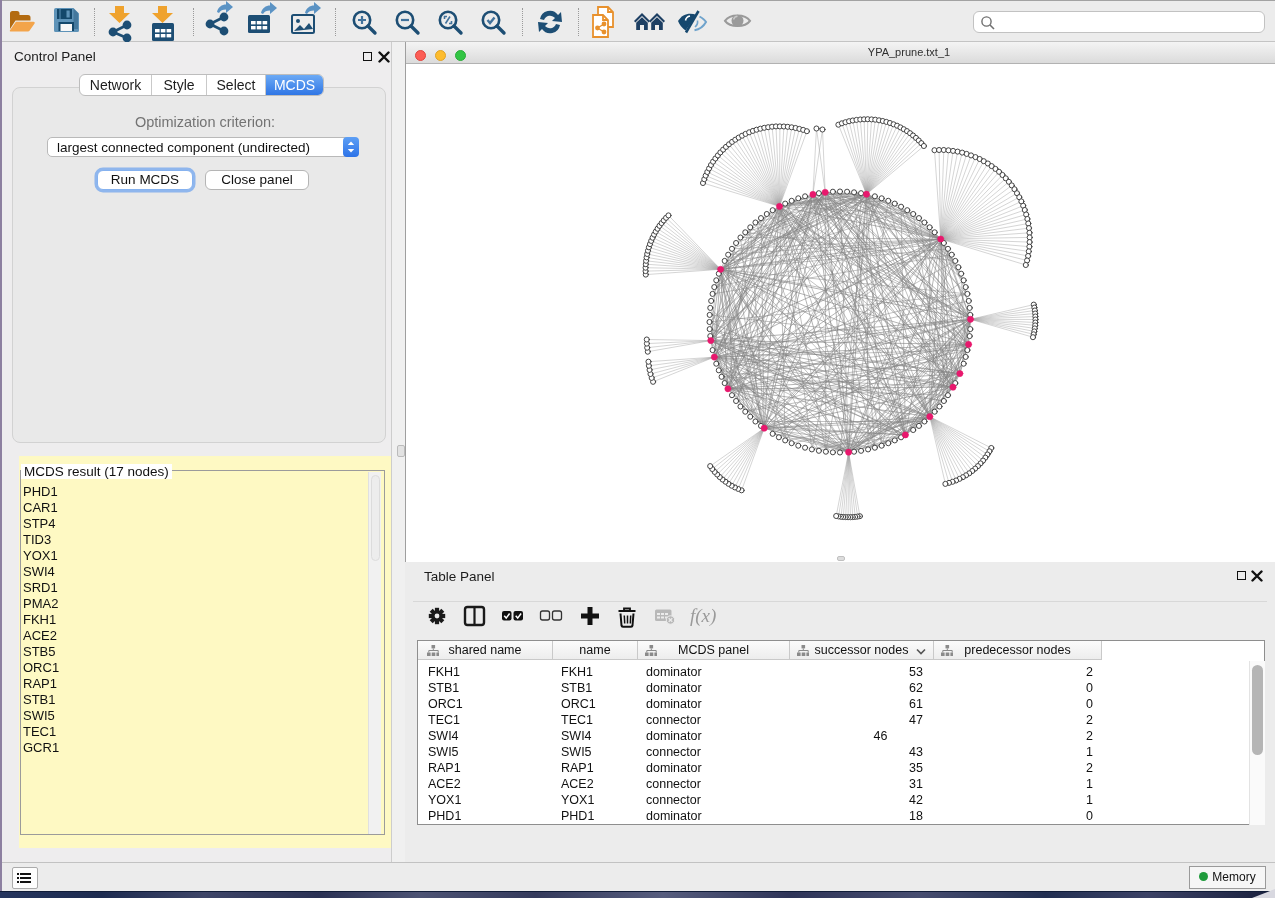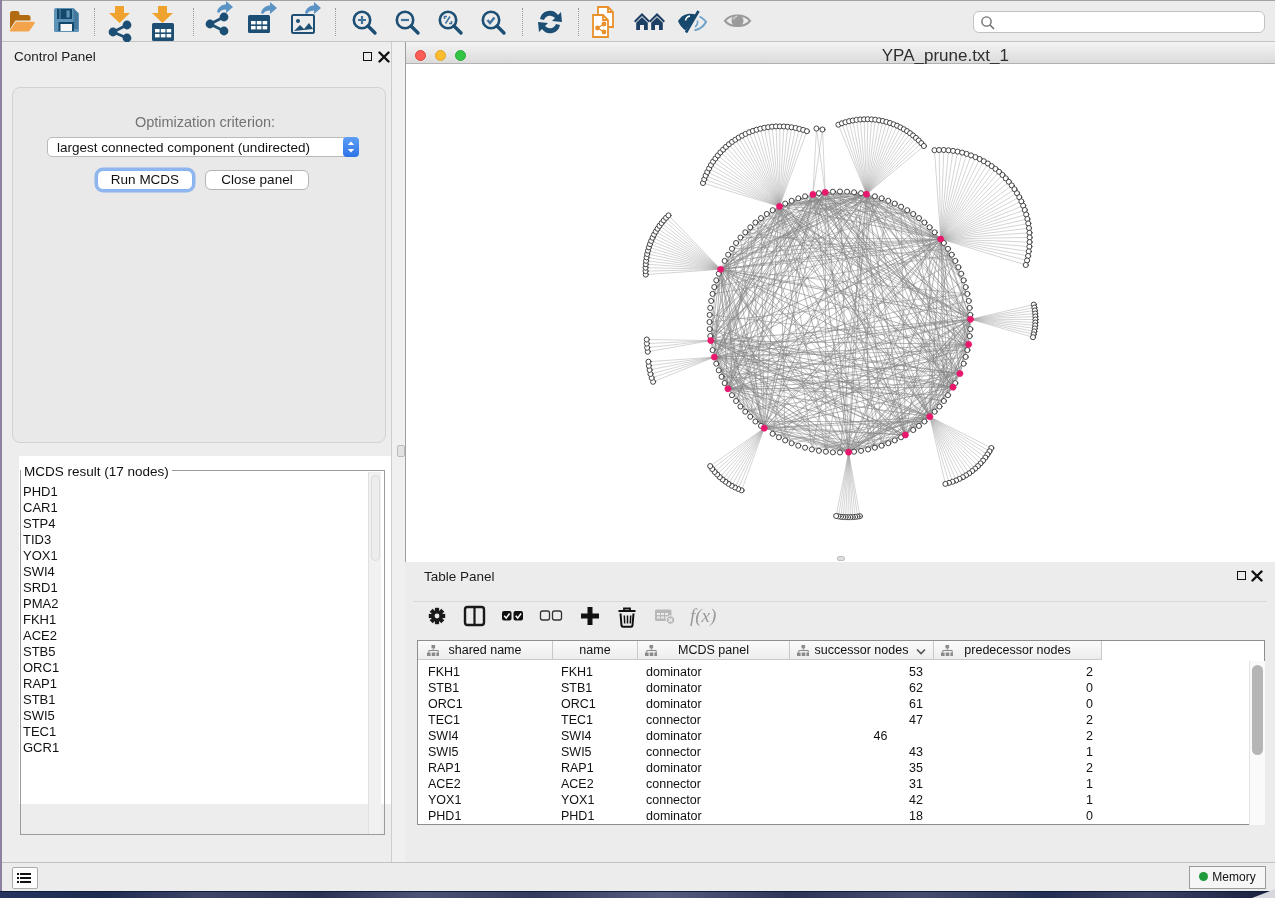--- a/index.html
+++ b/index.html
@@ -25,21 +25,21 @@
   border:1px solid #d2d2d2; border-radius:8px; }
 select.crit { position:absolute; left:45px; top:95px; width:312px; height:20px;
   font-family:"Liberation Sans",sans-serif; font-size:13.5px; color:#111;
   border:1px solid #b9b9b9; border-radius:5px; padding-left:9px;
   -webkit-appearance:none; appearance:none; background:#fff; }
 .stepper { position:absolute; left:341px; top:95px; width:16px; height:20px;
   background:linear-gradient(#5d9ff5,#2d73e8); border-radius:4px; }
 .btn { position:absolute; height:20px; background:#fff; border:1px solid #b5b5b5;
   border-radius:6px; font-size:13.5px; color:#111; text-align:center; line-height:18px; }
 #runbtn { box-shadow:0 0 0 2.5px rgba(112,164,238,0.75); border-color:#86b2ef; }
-#results { left:17px; top:456px; width:373px; height:348px; background:#ffffff; }
+#results { left:17px; top:456px; width:373px; height:392px; background:#fef9c3; }
 #fieldset { position:absolute; left:1px; top:14px; width:365px; height:365px;
   border:1px solid #9b9b9b; }
 #legend { position:absolute; left:0px; top:-7px; background:#fff; padding:0 3px;
   font-size:13.5px; color:#111; }
 .mitem { position:absolute; left:2px; font-size:13px; color:#111; }
 
 #vsplit { left:391px; top:42px; width:14px; height:820px; background:#f0f0f0;
   border-left:1px solid #cdcdcd; }
 #vhandle { left:397px; top:445px; width:8px; height:12px; background:#e2e2e2;
   border:1px solid #bbb; border-radius:2px; }
@@ -212,20 +212,26 @@
       </svg>
     </div>
   </div>
 <div id="cpanel" class="abs">
     <div class="ptitle" style="position:absolute;left:12px;top:7px">Control Panel</div>
     <div class="wbox" style="left:361px;top:10px"></div>
     <svg width="12" height="12" style="position:absolute;left:376px;top:9px">
       <path d="M1.5 1.5 L10.5 10.5 M10.5 1.5 L1.5 10.5" stroke="#111" stroke-width="2.4" stroke-linecap="round"></path>
     </svg>
     <div id="tabcontent" class="abs"></div>
+    <div class="seg" style="left:77px;top:32px;width:245px;height:22px">
+      <div style="width:72px">Network</div>
+      <div style="width:55px">Style</div>
+      <div style="width:59px">Select</div>
+      <div class="on" style="width:57px">MCDS</div>
+    </div>
     <div style="position:absolute;left:14px;top:72px;width:378px;text-align:center;font-size:14.5px;color:#737373">Optimization criterion:</div>
     <select class="crit"><option>largest connected component (undirected)</option></select>
     <div class="stepper"><svg width="16" height="20">
         <path d="M8 4.5 L11.2 8 H4.8 Z" fill="#fff"></path>
         <path d="M8 15.5 L11.2 12 H4.8 Z" fill="#fff"></path>
       </svg></div>
     <div class="btn" id="runbtn" style="left:95px;top:128px;width:96px">Run MCDS</div>
     <div class="btn" style="left:203px;top:128px;width:104px">Close panel</div>
     <div id="results" class="abs" style="top:414px;left:17px">
       <div id="fieldset">
@@ -254,21 +260,21 @@
     </div>
   </div>
 <div id="vsplit" class="abs"></div>
 <div id="vhandle" class="abs"></div>
 <div id="netframe" class="abs">
     <div style="position:absolute;left:0;top:0;width:0;height:0;border-top:7px solid #5a8ede;border-right:7px solid transparent"></div>
     <div id="nettitle">
       <div class="tl" style="left:9px;background:#fc5d55;border:1px solid #e0443c"></div>
       <div class="tl" style="left:29px;background:#fdbc2e;border:1px solid #e0a325"></div>
       <div class="tl" style="left:49px;background:#32c544;border:1px solid #2aab39"></div>
-      <div style="position:absolute;left:403px;top:4px;width:200px;text-align:right;font-size:17px;color:#2f2f2f">YPA_prune.txt_1</div>
+      <div style="position:absolute;left:403px;top:4px;width:200px;text-align:center;font-size:11px;color:#2f2f2f">YPA_prune.txt_1</div>
     </div>
     <div id="netcanvas"><svg width="869" height="497" viewBox="406 64 869 497">
         <g stroke-linecap="round">
           <path d="M778.5 206.4L784.2 440.4M778.5 206.4L749.3 227.3M778.5 206.4L710.2 300.9M778.5 206.4L715.3 363.7M778.5 206.4L912.2 214.0M778.5 206.4L887.3 200.8M778.5 206.4L860.1 193.2M778.5 206.4L765.8 214.0M778.5 206.4L744.3 232.3M778.5 206.4L749.3 416.7M778.5 206.4L873.9 447.7M778.5 206.4L735.1 243.0M778.5 206.4L824.9 451.7M778.5 206.4L966.4 350.1M778.5 206.4L711.6 293.9M778.5 206.4L853.1 192.3M778.5 206.4L873.9 196.3M778.5 206.4L912.2 430.0M778.5 206.4L810.9 449.4M778.5 206.4L860.1 450.8M811.9 194.4L839.0 191.5M811.9 194.4L723.7 383.1M811.9 194.4L771.7 433.8M811.9 194.4L735.1 401.0M811.9 194.4L873.9 447.7M811.9 194.4L968.7 336.1M811.9 194.4L860.1 193.2M811.9 194.4L954.3 383.1M824.2 192.3L824.9 451.7M824.2 192.3L912.2 214.0M824.2 192.3L708.5 322.0M824.2 192.3L708.7 329.1M824.2 192.3L790.7 200.8M824.2 192.3L735.1 401.0M824.2 192.3L966.4 350.1M824.2 192.3L954.3 260.9M865.5 194.2L912.2 214.0M865.5 194.2L784.2 203.6M865.5 194.2L853.1 192.3M865.5 194.2L954.3 260.9M865.5 194.2L744.3 232.3M865.5 194.2L735.1 243.0M865.5 194.2L966.4 293.9M865.5 194.2L739.5 237.5M865.5 194.2L960.2 273.7M865.5 194.2L957.4 267.2M865.5 194.2L810.9 449.4M865.5 194.2L900.1 206.7M865.5 194.2L713.3 287.1M865.5 194.2L947.0 395.2M865.5 194.2L880.7 445.7M865.5 194.2L754.5 222.5M865.5 194.2L723.7 383.1M865.5 194.2L731.0 248.8M865.5 194.2L867.1 449.4M865.5 194.2L923.5 222.5M865.5 194.2L962.7 280.3M865.5 194.2L839.0 452.5M939.7 239.0L831.9 191.7M939.7 239.0L731.0 395.2M939.7 239.0L723.7 260.9M939.7 239.0L713.3 287.1M939.7 239.0L760.0 425.9M939.7 239.0L873.9 196.3M939.7 239.0L923.5 222.5M939.7 239.0L731.0 248.8M939.7 239.0L720.6 376.8M939.7 239.0L739.5 237.5M939.7 239.0L966.4 293.9M939.7 239.0L912.2 214.0M939.7 239.0L947.0 395.2M939.7 239.0L784.2 440.4M939.7 239.0L962.7 280.3M939.7 239.0L790.7 200.8M939.7 239.0L964.7 287.1M939.7 239.0L960.2 273.7M939.7 239.0L846.1 191.7M939.7 239.0L906.3 210.2M939.7 239.0L727.2 254.7M939.7 239.0L797.3 198.3M939.7 239.0L880.7 445.7M939.7 239.0L887.3 200.8M939.7 239.0L777.9 437.3M939.7 239.0L942.9 401.0M719.6 269.3L966.4 293.9M719.6 269.3L906.3 210.2M719.6 269.3L784.2 440.4M719.6 269.3L739.5 406.5M719.6 269.3L860.1 450.8M719.6 269.3L860.1 193.2M719.6 269.3L744.3 411.7M719.6 269.3L947.0 248.8M719.6 269.3L717.8 273.7M719.6 269.3L873.9 196.3M719.6 269.3L711.6 293.9M719.6 269.3L942.9 243.0M719.6 269.3L969.3 314.9M719.6 269.3L723.7 260.9M969.5 319.3L853.1 192.3M969.5 319.3L853.1 451.7M969.5 319.3L723.7 383.1M969.5 319.3L942.9 243.0M969.5 319.3L771.7 433.8M969.5 319.3L918.0 425.9M969.5 319.3L968.7 307.9M969.5 319.3L777.9 437.3M969.5 319.3L947.0 395.2M969.5 319.3L771.7 210.2M969.5 319.3L900.1 206.7M969.5 319.3L765.8 214.0M969.5 319.3L887.3 200.8M969.5 319.3L711.6 350.1M969.5 319.3L860.1 450.8M969.5 319.3L880.7 445.7M969.5 319.3L831.9 452.3M969.5 319.3L966.4 350.1M969.5 319.3L969.3 314.9M969.5 319.3L962.7 280.3M709.8 340.6L860.1 193.2M709.8 340.6L765.8 214.0M709.8 340.6L900.1 437.3M709.8 340.6L918.0 425.9M709.8 340.6L735.1 243.0M709.8 340.6L709.3 336.1M709.8 340.6L715.3 280.3M709.8 340.6L749.3 227.3M713.3 357.1L784.2 203.6M713.3 357.1L790.7 443.2M713.3 357.1L790.7 200.8M713.3 357.1L744.3 411.7M713.3 357.1L966.4 350.1M713.3 357.1L817.9 450.8M713.3 357.1L723.7 260.9M713.3 357.1L967.8 300.9M713.3 357.1L966.4 293.9M713.3 357.1L942.9 401.0M713.3 357.1L887.3 443.2M713.3 357.1L893.8 203.6M967.6 344.4L867.1 449.4M967.6 344.4L708.7 314.9M967.6 344.4L744.3 411.7M967.6 344.4L720.6 376.8M958.9 373.6L749.3 227.3M958.9 373.6L744.3 411.7M958.9 373.6L880.7 445.7M958.9 373.6L709.3 336.1M726.9 388.8L906.3 210.2M726.9 388.8L777.9 437.3M726.9 388.8L954.3 260.9M726.9 388.8L749.3 227.3M726.9 388.8L923.5 222.5M726.9 388.8L964.7 356.9M726.9 388.8L790.7 200.8M726.9 388.8L947.0 395.2M726.9 388.8L708.5 322.0M726.9 388.8L720.6 376.8M952.0 387.2L720.6 376.8M952.0 387.2L900.1 206.7M952.0 387.2L912.2 430.0M952.0 387.2L708.7 329.1M952.0 387.2L804.1 196.3M952.0 387.2L744.3 232.3M928.8 416.7L790.7 443.2M928.8 416.7L928.7 227.3M928.8 416.7L784.2 440.4M928.8 416.7L912.2 430.0M928.8 416.7L810.9 449.4M928.8 416.7L839.0 191.5M928.8 416.7L784.2 203.6M928.8 416.7L964.7 287.1M928.8 416.7L708.7 329.1M928.8 416.7L790.7 200.8M928.8 416.7L873.9 447.7M928.8 416.7L887.3 443.2M928.8 416.7L708.5 322.0M928.8 416.7L817.9 450.8M928.8 416.7L947.0 248.8M928.8 416.7L923.5 421.5M763.2 428.2L709.3 307.9M763.2 428.2L749.3 227.3M763.2 428.2L962.7 280.3M763.2 428.2L933.7 232.3M763.2 428.2L880.7 198.3M763.2 428.2L717.8 273.7M763.2 428.2L853.1 451.7M763.2 428.2L731.0 248.8M763.2 428.2L717.8 370.3M763.2 428.2L923.5 421.5M763.2 428.2L723.7 260.9M763.2 428.2L708.7 329.1M763.2 428.2L880.7 445.7M763.2 428.2L760.0 218.1M904.4 434.9L760.0 218.1M904.4 434.9L760.0 425.9M904.4 434.9L938.5 406.5M904.4 434.9L867.1 449.4M904.4 434.9L797.3 198.3M904.4 434.9L900.1 206.7M904.4 434.9L887.3 443.2M904.4 434.9L810.9 449.4M904.4 434.9L966.4 350.1M904.4 434.9L853.1 192.3M904.4 434.9L873.9 447.7M904.4 434.9L709.3 336.1M847.6 452.2L717.8 370.3M847.6 452.2L739.5 406.5M847.6 452.2L839.0 191.5M847.6 452.2L723.7 383.1M847.6 452.2L933.7 232.3M847.6 452.2L969.3 314.9M847.6 452.2L754.5 421.5M847.6 452.2L771.7 433.8M847.6 452.2L964.7 287.1M847.6 452.2L962.7 363.7M847.6 452.2L893.8 440.4M847.6 452.2L954.3 383.1M847.6 452.2L754.5 222.5M847.6 452.2L887.3 200.8M847.6 452.2L860.1 193.2M847.6 452.2L723.7 260.9M847.6 452.2L954.3 260.9M847.6 452.2L709.3 307.9M873.9 196.3L824.9 451.7M860.1 193.2L708.5 322.0M727.2 254.7L731.0 395.2M790.7 443.2L717.8 273.7M873.9 196.3L723.7 260.9M711.6 293.9L950.8 254.7M727.2 254.7L900.1 437.3M754.5 421.5L923.5 421.5M853.1 192.3L873.9 447.7M760.0 218.1L720.6 376.8M839.0 452.5L938.5 406.5M887.3 200.8L938.5 406.5M969.3 329.1L831.9 191.7M739.5 237.5L760.0 425.9M964.7 356.9L960.2 273.7M942.9 401.0L717.8 370.3M715.3 280.3L749.3 416.7M969.3 314.9L717.8 370.3M954.3 260.9L744.3 232.3M831.9 191.7L880.7 445.7M954.3 383.1L765.8 214.0M966.4 350.1L817.9 193.2M912.2 214.0L942.9 401.0M887.3 200.8L727.2 254.7M962.7 363.7L867.1 449.4M771.7 433.8L873.9 447.7M709.3 336.1L880.7 198.3M797.3 198.3L969.3 329.1M853.1 192.3L969.3 314.9M717.8 273.7L797.3 198.3M966.4 293.9L708.5 322.0M967.8 300.9L900.1 206.7M947.0 395.2L918.0 218.1M966.4 350.1L735.1 401.0M717.8 370.3L860.1 450.8M923.5 421.5L784.2 203.6M831.9 191.7L923.5 222.5M853.1 192.3L717.8 273.7M831.9 452.3L715.3 363.7M873.9 447.7L717.8 273.7M711.6 350.1L942.9 243.0M831.9 452.3L933.7 411.7M790.7 200.8L717.8 273.7M900.1 437.3L731.0 248.8M817.9 193.2L723.7 260.9M817.9 450.8L723.7 260.9M749.3 416.7L880.7 198.3M969.3 314.9L754.5 222.5" stroke="#8a8a8a" stroke-width="0.7" fill="none" opacity="0.75"></path>
           <path d="M778.5 206.4L811.9 194.4M778.5 206.4L824.2 192.3M778.5 206.4L865.5 194.2M778.5 206.4L939.7 239.0M778.5 206.4L719.6 269.3M778.5 206.4L969.5 319.3M778.5 206.4L709.8 340.6M778.5 206.4L713.3 357.1M778.5 206.4L967.6 344.4M778.5 206.4L958.9 373.6M778.5 206.4L726.9 388.8M778.5 206.4L952.0 387.2M778.5 206.4L928.8 416.7M778.5 206.4L763.2 428.2M778.5 206.4L904.4 434.9M778.5 206.4L847.6 452.2M811.9 194.4L824.2 192.3M811.9 194.4L865.5 194.2M811.9 194.4L939.7 239.0M811.9 194.4L719.6 269.3M811.9 194.4L969.5 319.3M811.9 194.4L709.8 340.6M811.9 194.4L713.3 357.1M811.9 194.4L967.6 344.4M811.9 194.4L958.9 373.6M811.9 194.4L726.9 388.8M811.9 194.4L952.0 387.2M811.9 194.4L928.8 416.7M811.9 194.4L763.2 428.2M811.9 194.4L904.4 434.9M811.9 194.4L847.6 452.2M824.2 192.3L865.5 194.2M824.2 192.3L939.7 239.0M824.2 192.3L719.6 269.3M824.2 192.3L969.5 319.3M824.2 192.3L709.8 340.6M824.2 192.3L713.3 357.1M824.2 192.3L967.6 344.4M824.2 192.3L958.9 373.6M824.2 192.3L726.9 388.8M824.2 192.3L952.0 387.2M824.2 192.3L928.8 416.7M824.2 192.3L763.2 428.2M824.2 192.3L904.4 434.9M824.2 192.3L847.6 452.2M865.5 194.2L939.7 239.0M865.5 194.2L719.6 269.3M865.5 194.2L969.5 319.3M865.5 194.2L709.8 340.6M865.5 194.2L713.3 357.1M865.5 194.2L967.6 344.4M865.5 194.2L958.9 373.6M865.5 194.2L726.9 388.8M865.5 194.2L952.0 387.2M865.5 194.2L928.8 416.7M865.5 194.2L763.2 428.2M865.5 194.2L904.4 434.9M865.5 194.2L847.6 452.2M939.7 239.0L719.6 269.3M939.7 239.0L969.5 319.3M939.7 239.0L709.8 340.6M939.7 239.0L713.3 357.1M939.7 239.0L967.6 344.4M939.7 239.0L958.9 373.6M939.7 239.0L726.9 388.8M939.7 239.0L952.0 387.2M939.7 239.0L928.8 416.7M939.7 239.0L763.2 428.2M939.7 239.0L904.4 434.9M939.7 239.0L847.6 452.2M719.6 269.3L969.5 319.3M719.6 269.3L709.8 340.6M719.6 269.3L713.3 357.1M719.6 269.3L967.6 344.4M719.6 269.3L958.9 373.6M719.6 269.3L726.9 388.8M719.6 269.3L952.0 387.2M719.6 269.3L928.8 416.7M719.6 269.3L763.2 428.2M719.6 269.3L904.4 434.9M719.6 269.3L847.6 452.2M969.5 319.3L709.8 340.6M969.5 319.3L713.3 357.1M969.5 319.3L967.6 344.4M969.5 319.3L958.9 373.6M969.5 319.3L726.9 388.8M969.5 319.3L952.0 387.2M969.5 319.3L928.8 416.7M969.5 319.3L763.2 428.2M969.5 319.3L904.4 434.9M969.5 319.3L847.6 452.2M709.8 340.6L713.3 357.1M709.8 340.6L967.6 344.4M709.8 340.6L958.9 373.6M709.8 340.6L726.9 388.8M709.8 340.6L952.0 387.2M709.8 340.6L928.8 416.7M709.8 340.6L763.2 428.2M709.8 340.6L904.4 434.9M709.8 340.6L847.6 452.2M713.3 357.1L967.6 344.4M713.3 357.1L958.9 373.6M713.3 357.1L726.9 388.8M713.3 357.1L952.0 387.2M713.3 357.1L928.8 416.7M713.3 357.1L763.2 428.2M713.3 357.1L904.4 434.9M713.3 357.1L847.6 452.2M967.6 344.4L958.9 373.6M967.6 344.4L726.9 388.8M967.6 344.4L952.0 387.2M967.6 344.4L928.8 416.7M967.6 344.4L763.2 428.2M967.6 344.4L904.4 434.9M967.6 344.4L847.6 452.2M958.9 373.6L726.9 388.8M958.9 373.6L952.0 387.2M958.9 373.6L928.8 416.7M958.9 373.6L763.2 428.2M958.9 373.6L904.4 434.9M958.9 373.6L847.6 452.2M726.9 388.8L952.0 387.2M726.9 388.8L928.8 416.7M726.9 388.8L763.2 428.2M726.9 388.8L904.4 434.9M726.9 388.8L847.6 452.2M952.0 387.2L928.8 416.7M952.0 387.2L763.2 428.2M952.0 387.2L904.4 434.9M952.0 387.2L847.6 452.2M928.8 416.7L763.2 428.2M928.8 416.7L904.4 434.9M928.8 416.7L847.6 452.2M763.2 428.2L904.4 434.9M763.2 428.2L847.6 452.2M904.4 434.9L847.6 452.2" stroke="#828282" stroke-width="0.8" fill="none" opacity="0.75"></path>
           <path d="M778.5 206.4L702.0 183.0M778.5 206.4L703.3 179.2M778.5 206.4L704.7 175.6M778.5 206.4L706.3 172.0M778.5 206.4L708.1 168.5M778.5 206.4L710.0 165.0M778.5 206.4L712.1 161.7M778.5 206.4L714.4 158.5M778.5 206.4L716.9 155.4M778.5 206.4L719.4 152.4M778.5 206.4L722.2 149.6M778.5 206.4L725.0 146.9M778.5 206.4L728.0 144.3M778.5 206.4L731.1 141.9M778.5 206.4L734.3 139.7M778.5 206.4L737.7 137.6M778.5 206.4L741.1 135.7M778.5 206.4L744.6 133.9M778.5 206.4L748.2 132.3M778.5 206.4L751.9 130.9M778.5 206.4L755.6 129.7M778.5 206.4L759.4 128.7M778.5 206.4L763.3 127.8M778.5 206.4L767.2 127.2M778.5 206.4L771.1 126.7M778.5 206.4L775.0 126.4M778.5 206.4L778.9 126.4M778.5 206.4L782.9 126.5M778.5 206.4L786.8 126.8M778.5 206.4L790.7 127.3M778.5 206.4L794.6 128.0M778.5 206.4L798.4 128.9M778.5 206.4L802.2 129.9M778.5 206.4L805.9 131.2M865.5 194.2L837.4 124.7M865.5 194.2L840.9 123.3M865.5 194.2L844.5 122.2M865.5 194.2L848.1 121.2M865.5 194.2L851.8 120.5M865.5 194.2L855.5 119.9M865.5 194.2L859.3 119.5M865.5 194.2L863.1 119.3M865.5 194.2L866.8 119.2M865.5 194.2L870.6 119.4M865.5 194.2L874.3 119.7M865.5 194.2L878.1 120.3M865.5 194.2L881.8 121.0M865.5 194.2L885.4 121.9M865.5 194.2L889.0 123.0M865.5 194.2L892.6 124.3M865.5 194.2L896.1 125.7M865.5 194.2L899.5 127.4M865.5 194.2L902.8 129.2M865.5 194.2L906.0 131.1M865.5 194.2L909.1 133.2M865.5 194.2L912.1 135.5M865.5 194.2L915.0 137.9M865.5 194.2L917.8 140.5M865.5 194.2L920.4 143.2M865.5 194.2L922.9 146.0M939.7 239.0L933.5 150.2M939.7 239.0L938.1 150.0M939.7 239.0L942.8 150.0M939.7 239.0L947.5 150.3M939.7 239.0L952.1 150.9M939.7 239.0L956.7 151.6M939.7 239.0L961.2 152.6M939.7 239.0L965.7 153.9M939.7 239.0L970.1 155.4M939.7 239.0L974.5 157.1M939.7 239.0L978.7 159.0M939.7 239.0L982.8 161.2M939.7 239.0L986.9 163.5M939.7 239.0L990.7 166.1M939.7 239.0L994.5 168.9M939.7 239.0L998.1 171.8M939.7 239.0L1001.5 175.0M939.7 239.0L1004.8 178.3M939.7 239.0L1007.9 181.8M939.7 239.0L1010.8 185.4M939.7 239.0L1013.5 189.2M939.7 239.0L1016.0 193.2M939.7 239.0L1018.3 197.2M939.7 239.0L1020.4 201.4M939.7 239.0L1022.2 205.7M939.7 239.0L1023.8 210.0M939.7 239.0L1025.2 214.5M939.7 239.0L1026.4 219.0M939.7 239.0L1027.3 223.5M939.7 239.0L1028.0 228.1M939.7 239.0L1028.5 232.8M939.7 239.0L1028.7 237.4M939.7 239.0L1028.6 242.1M939.7 239.0L1028.4 246.7M939.7 239.0L1027.8 251.4M939.7 239.0L1027.1 256.0M939.7 239.0L1026.1 260.5M939.7 239.0L1024.8 265.0M719.6 269.3L644.8 274.6M719.6 269.3L644.6 271.1M719.6 269.3L644.6 267.7M719.6 269.3L644.8 264.2M719.6 269.3L645.1 260.8M719.6 269.3L645.6 257.4M719.6 269.3L646.2 254.0M719.6 269.3L647.0 250.7M719.6 269.3L647.9 247.3M719.6 269.3L649.0 244.1M719.6 269.3L650.2 240.9M719.6 269.3L651.6 237.7M719.6 269.3L653.1 234.6M719.6 269.3L654.8 231.6M719.6 269.3L656.6 228.7M719.6 269.3L658.5 225.8M719.6 269.3L660.6 223.1M719.6 269.3L662.8 220.4M719.6 269.3L665.1 217.8M719.6 269.3L667.5 215.4M969.5 319.3L1032.8 304.6M969.5 319.3L1033.4 307.6M969.5 319.3L1033.9 310.5M969.5 319.3L1034.2 313.5M969.5 319.3L1034.4 316.5M969.5 319.3L1034.5 319.5M969.5 319.3L1034.4 322.5M969.5 319.3L1034.2 325.4M969.5 319.3L1033.8 328.4M969.5 319.3L1033.3 331.4M969.5 319.3L1032.7 334.3M969.5 319.3L1032.0 337.2M709.8 340.6L646.8 351.7M709.8 340.6L646.2 347.7M709.8 340.6L645.9 343.6M709.8 340.6L645.8 339.5M713.3 357.1L652.1 381.8M713.3 357.1L650.7 377.9M713.3 357.1L649.5 374.0M713.3 357.1L648.6 369.9M713.3 357.1L647.9 365.8M713.3 357.1L647.5 361.7M763.2 428.2L740.6 490.3M763.2 428.2L737.2 488.9M763.2 428.2L733.9 487.4M763.2 428.2L730.7 485.7M763.2 428.2L727.5 483.8M763.2 428.2L724.5 481.7M763.2 428.2L721.6 479.5M763.2 428.2L718.8 477.1M763.2 428.2L716.2 474.5M763.2 428.2L713.7 471.9M763.2 428.2L711.3 469.0M763.2 428.2L709.2 466.1M847.6 452.2L858.9 516.2M847.6 452.2L856.6 516.6M847.6 452.2L854.2 516.9M847.6 452.2L851.8 517.1M847.6 452.2L849.5 517.2M847.6 452.2L847.1 517.2M847.6 452.2L844.7 517.1M847.6 452.2L842.3 517.0M847.6 452.2L840.0 516.8M847.6 452.2L837.6 516.4M847.6 452.2L835.2 516.0M928.8 416.7L990.3 448.0M928.8 416.7L988.5 451.3M928.8 416.7L986.5 454.5M928.8 416.7L984.4 457.6M928.8 416.7L982.1 460.6M928.8 416.7L979.6 463.4M928.8 416.7L977.0 466.1M928.8 416.7L974.2 468.6M928.8 416.7L971.3 471.0M928.8 416.7L968.3 473.3M928.8 416.7L965.1 475.3M928.8 416.7L961.9 477.2M928.8 416.7L958.5 478.9M928.8 416.7L955.1 480.5M928.8 416.7L951.6 481.8M928.8 416.7L948.0 482.9M928.8 416.7L944.4 483.9M811.9 194.4L815.5 128.5M824.2 192.3L815.5 128.5M811.9 194.4L821.5 129.5M824.2 192.3L821.5 129.5" stroke="#a6a6a6" stroke-width="0.6" fill="none" opacity="0.8"></path>
           <g fill="#fff" stroke="#3c3c3c" stroke-width="0.95">
             <circle cx="708.5" cy="322.0" r="2.55"></circle>
             <circle cx="708.7" cy="314.9" r="2.55"></circle>
             <circle cx="709.3" cy="307.9" r="2.55"></circle>

